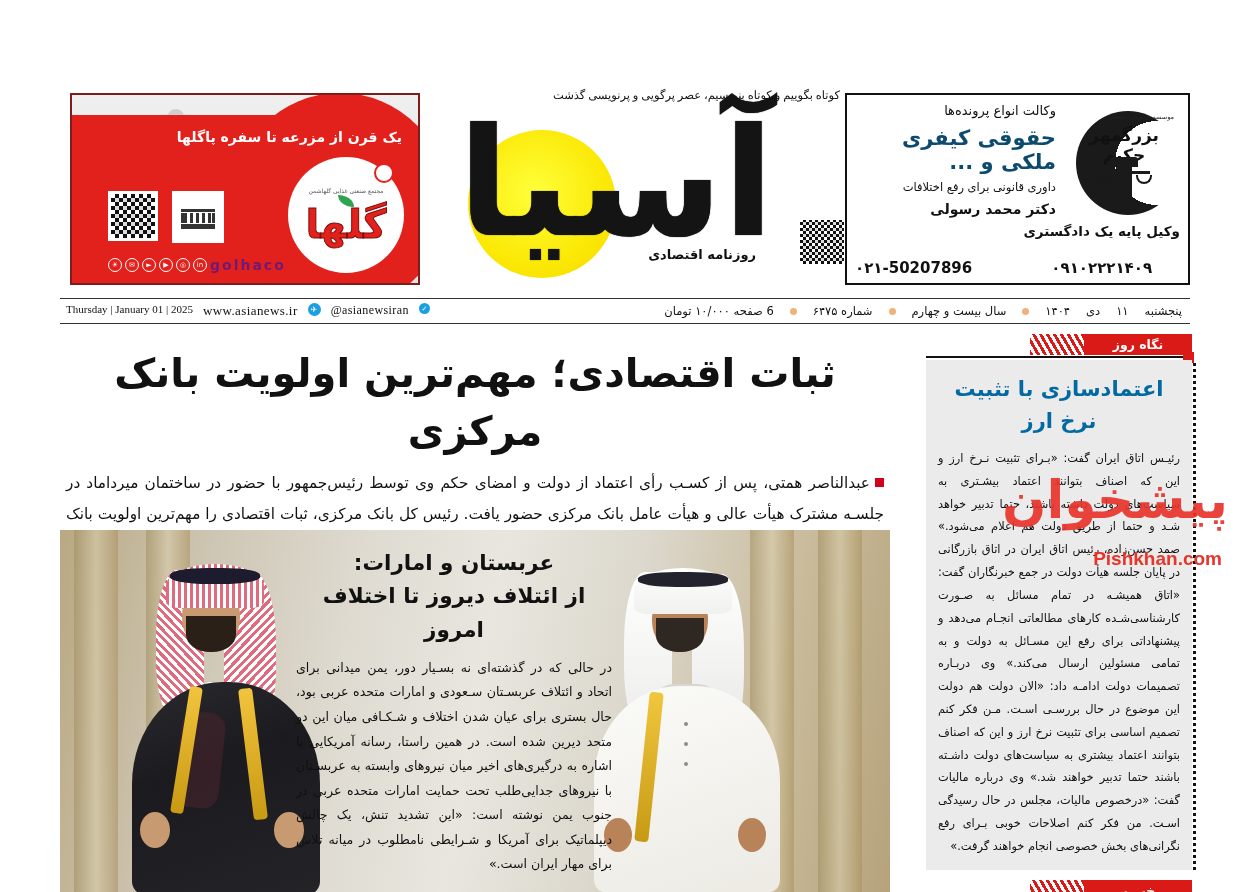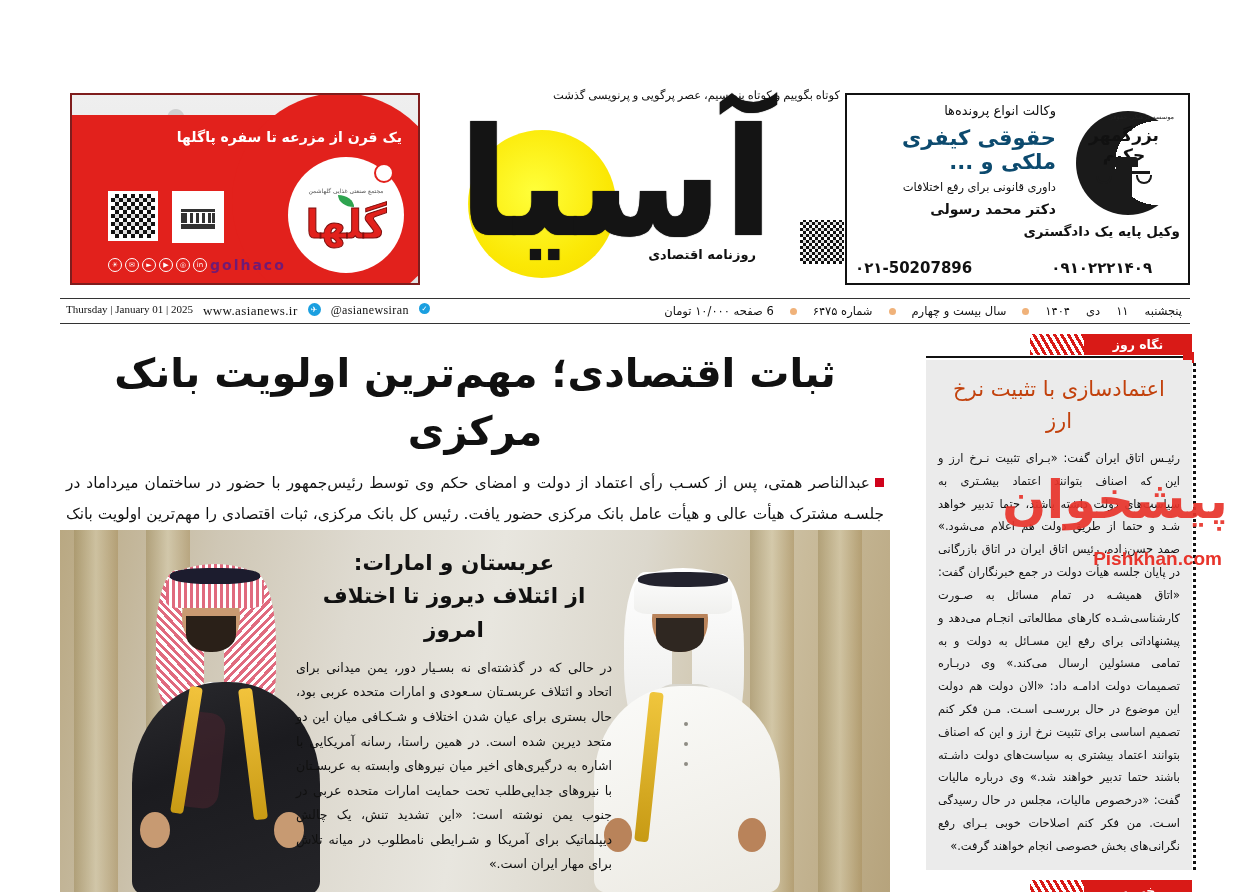--- a/index.html
+++ b/index.html
@@ -274,22 +274,22 @@
     position:absolute; right:104px; top:0; width:58px; height:21px;
     background:repeating-linear-gradient(60deg,#d91a17 0 3px,#fff 3px 6px);
   }
   .sec-rule { position:relative; height:4px; margin-top:1px;
     border-top:2.5px solid #111; }
   .sec-rule:after { content:""; position:absolute; right:-2px; top:-6px;
     width:11px; height:11px; background:#d91a17; }
   .sec-box { background:#ebebeb; padding:10px 12px 12px; position:relative; }
   .sec-box:before { content:""; position:absolute; right:-4px; top:0; bottom:0; width:3px;
     background:repeating-linear-gradient(0deg,#111 0 3px,transparent 3px 6px); }
-  .sec-head { direction:rtl; text-align:center; font-size:21px; font-weight:normal;
-     line-height:1.5; color:#c2410c; margin:4px 0 10px; }
+  .sec-head { direction:rtl; text-align:center; font-size:21px; font-weight:bold;
+     line-height:1.5; color:#0369a1; margin:4px 0 10px; }
   .sec-head.two { font-size:19.5px; }
   .sec-body { direction:rtl; text-align:justify; font-size:11.4px; line-height:2.0; color:#111; }
 
   
   .watermark { position:absolute; left:0; top:0; width:100%; height:100%;
      pointer-events:none; z-index:30; }
   .wm-word { position:absolute; right:22px; top:470px; font-size:52px; font-weight:bold;
      color:#e8342b; direction:rtl; letter-spacing:-2px; opacity:.92;}
   .wm-site { position:absolute; right:28px; top:548px; font-size:19px; font-weight:bold;
      color:#e8342b; direction:ltr; font-family:"Liberation Sans",sans-serif;}

